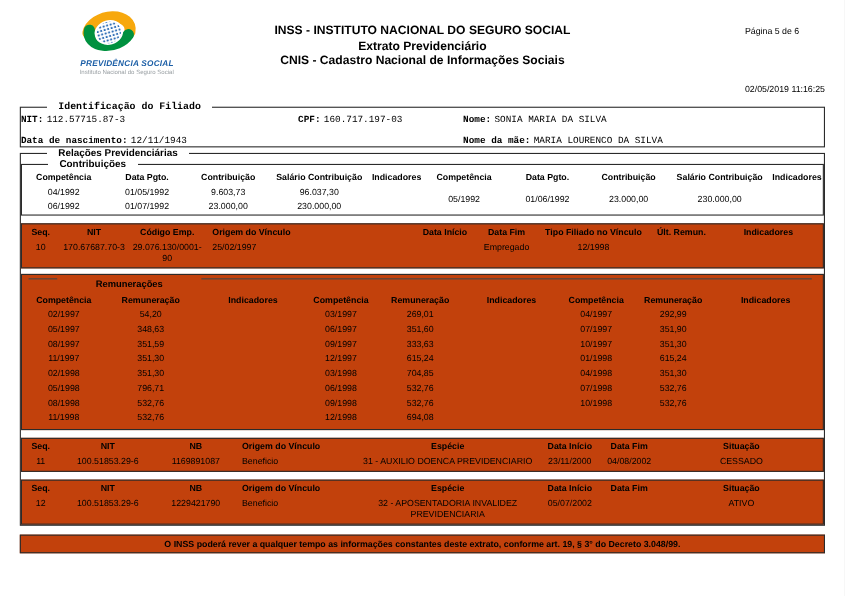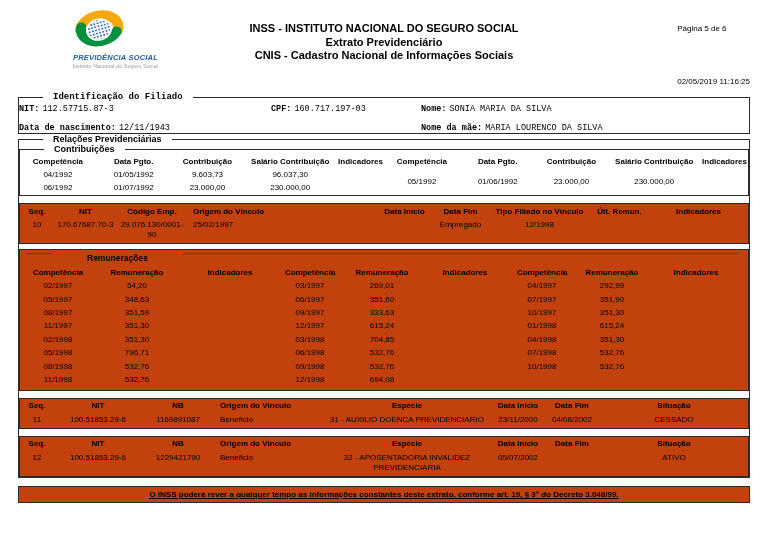--- a/index.html
+++ b/index.html
@@ -40,21 +40,21 @@
   .vtable .cell:nth-child(9n+4){text-align:left;padding-left:6px;}
   .rtable{grid-template-columns:76px 82px 104px 56px 88px 78px 76px 64px 1fr;}
   .btable{grid-template-columns:34px 88px 72px 108px 170px 52px 56px 1fr;padding:1px 0;}
   .btable .cell:nth-child(8n+4){text-align:left;padding-left:6px;}
   
   .inleg{display:flex;align-items:flex-start;height:13px;margin-top:3px;gap:27px;}
   .inleg .dash{width:26px;height:1px;background:#444;margin-left:6px;}
   .inleg .lt{font-weight:bold;font-size:8.5px;margin:0 8px;white-space:nowrap;}
   .inleg .line{flex:1;height:1px;background:#444;margin-right:10px;}
   
-  .footer{margin-top:8px;padding:3px 6px;text-align:center;font-weight:bold;font-size:8px;text-decoration:underline;}
+  .footer{margin-top:8px;padding:3px 6px;text-align:center;font-weight:bold;font-size:8px;}
 </style>
 </head>
 <body>
 
 <div class="page">
 
   <div class="hdr">
     <div class="logo">
       <svg width="62" height="45" viewBox="0 0 64 46" aria-hidden="true">
         <defs>

